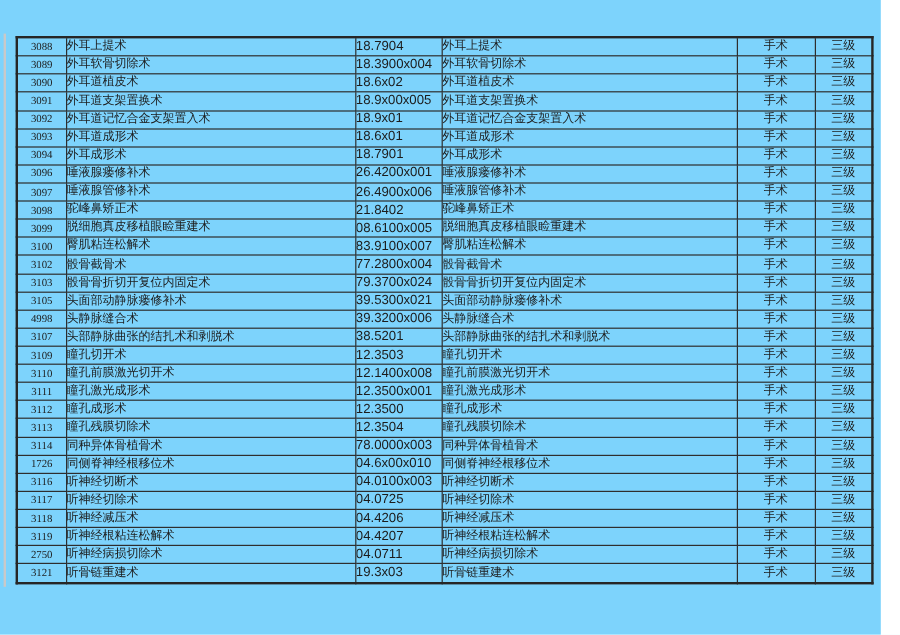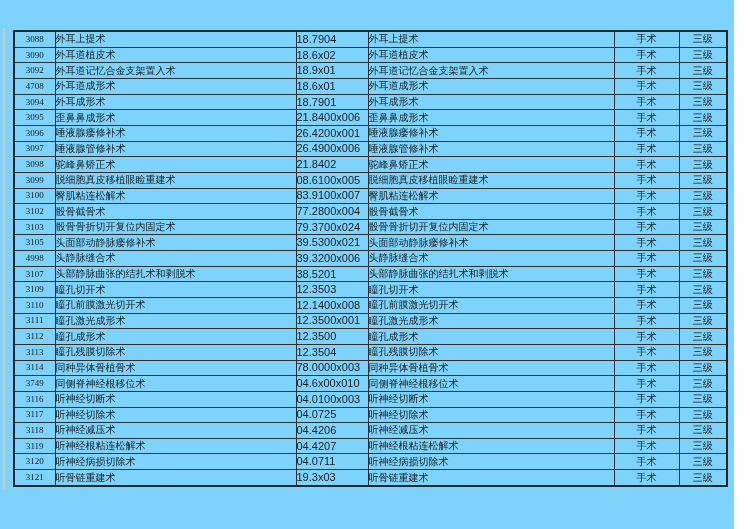--- a/index.html
+++ b/index.html
@@ -81,60 +81,68 @@
     <tbody>
         <tr>
           <td class="c-num">3088</td>
           <td class="c-name">外耳上提术</td>
           <td class="c-code">18.7904</td>
           <td class="c-name">外耳上提术</td>
           <td class="c-center">手术</td>
           <td class="c-center">三级</td>
         </tr>
         <tr>
+          <td class="c-num">3089</td>
+          <td class="c-name">外耳软骨切除术</td>
+          <td class="c-code">18.3900x004</td>
+          <td class="c-name">外耳软骨切除术</td>
+          <td class="c-center">手术</td>
+          <td class="c-center">三级</td>
+        </tr>
+        <tr>
           <td class="c-num">3090</td>
           <td class="c-name">外耳道植皮术</td>
           <td class="c-code">18.6x02</td>
           <td class="c-name">外耳道植皮术</td>
           <td class="c-center">手术</td>
           <td class="c-center">三级</td>
         </tr>
         <tr>
+          <td class="c-num">3091</td>
+          <td class="c-name">外耳道支架置换术</td>
+          <td class="c-code">18.9x00x005</td>
+          <td class="c-name">外耳道支架置换术</td>
+          <td class="c-center">手术</td>
+          <td class="c-center">三级</td>
+        </tr>
+        <tr>
           <td class="c-num">3092</td>
           <td class="c-name">外耳道记忆合金支架置入术</td>
           <td class="c-code">18.9x01</td>
           <td class="c-name">外耳道记忆合金支架置入术</td>
           <td class="c-center">手术</td>
           <td class="c-center">三级</td>
         </tr>
         <tr>
-          <td class="c-num">4708</td>
+          <td class="c-num">3093</td>
           <td class="c-name">外耳道成形术</td>
           <td class="c-code">18.6x01</td>
           <td class="c-name">外耳道成形术</td>
           <td class="c-center">手术</td>
           <td class="c-center">三级</td>
         </tr>
         <tr>
           <td class="c-num">3094</td>
           <td class="c-name">外耳成形术</td>
           <td class="c-code">18.7901</td>
           <td class="c-name">外耳成形术</td>
           <td class="c-center">手术</td>
           <td class="c-center">三级</td>
         </tr>
         <tr>
-          <td class="c-num">3095</td>
-          <td class="c-name">歪鼻鼻成形术</td>
-          <td class="c-code">21.8400x006</td>
-          <td class="c-name">歪鼻鼻成形术</td>
-          <td class="c-center">手术</td>
-          <td class="c-center">三级</td>
-        </tr>
-        <tr>
           <td class="c-num">3096</td>
           <td class="c-name">唾液腺瘘修补术</td>
           <td class="c-code">26.4200x001</td>
           <td class="c-name">唾液腺瘘修补术</td>
           <td class="c-center">手术</td>
           <td class="c-center">三级</td>
         </tr>
         <tr>
           <td class="c-num">3097</td>
           <td class="c-name">唾液腺管修补术</td>
@@ -249,21 +257,21 @@
         </tr>
         <tr>
           <td class="c-num">3114</td>
           <td class="c-name">同种异体骨植骨术</td>
           <td class="c-code">78.0000x003</td>
           <td class="c-name">同种异体骨植骨术</td>
           <td class="c-center">手术</td>
           <td class="c-center">三级</td>
         </tr>
         <tr>
-          <td class="c-num">3749</td>
+          <td class="c-num">1726</td>
           <td class="c-name">同侧脊神经根移位术</td>
           <td class="c-code">04.6x00x010</td>
           <td class="c-name">同侧脊神经根移位术</td>
           <td class="c-center">手术</td>
           <td class="c-center">三级</td>
         </tr>
         <tr>
           <td class="c-num">3116</td>
           <td class="c-name">听神经切断术</td>
           <td class="c-code">04.0100x003</td>
@@ -289,21 +297,21 @@
         </tr>
         <tr>
           <td class="c-num">3119</td>
           <td class="c-name">听神经根粘连松解术</td>
           <td class="c-code">04.4207</td>
           <td class="c-name">听神经根粘连松解术</td>
           <td class="c-center">手术</td>
           <td class="c-center">三级</td>
         </tr>
         <tr>
-          <td class="c-num">3120</td>
+          <td class="c-num">2750</td>
           <td class="c-name">听神经病损切除术</td>
           <td class="c-code">04.0711</td>
           <td class="c-name">听神经病损切除术</td>
           <td class="c-center">手术</td>
           <td class="c-center">三级</td>
         </tr>
         <tr>
           <td class="c-num">3121</td>
           <td class="c-name">听骨链重建术</td>
           <td class="c-code">19.3x03</td>

